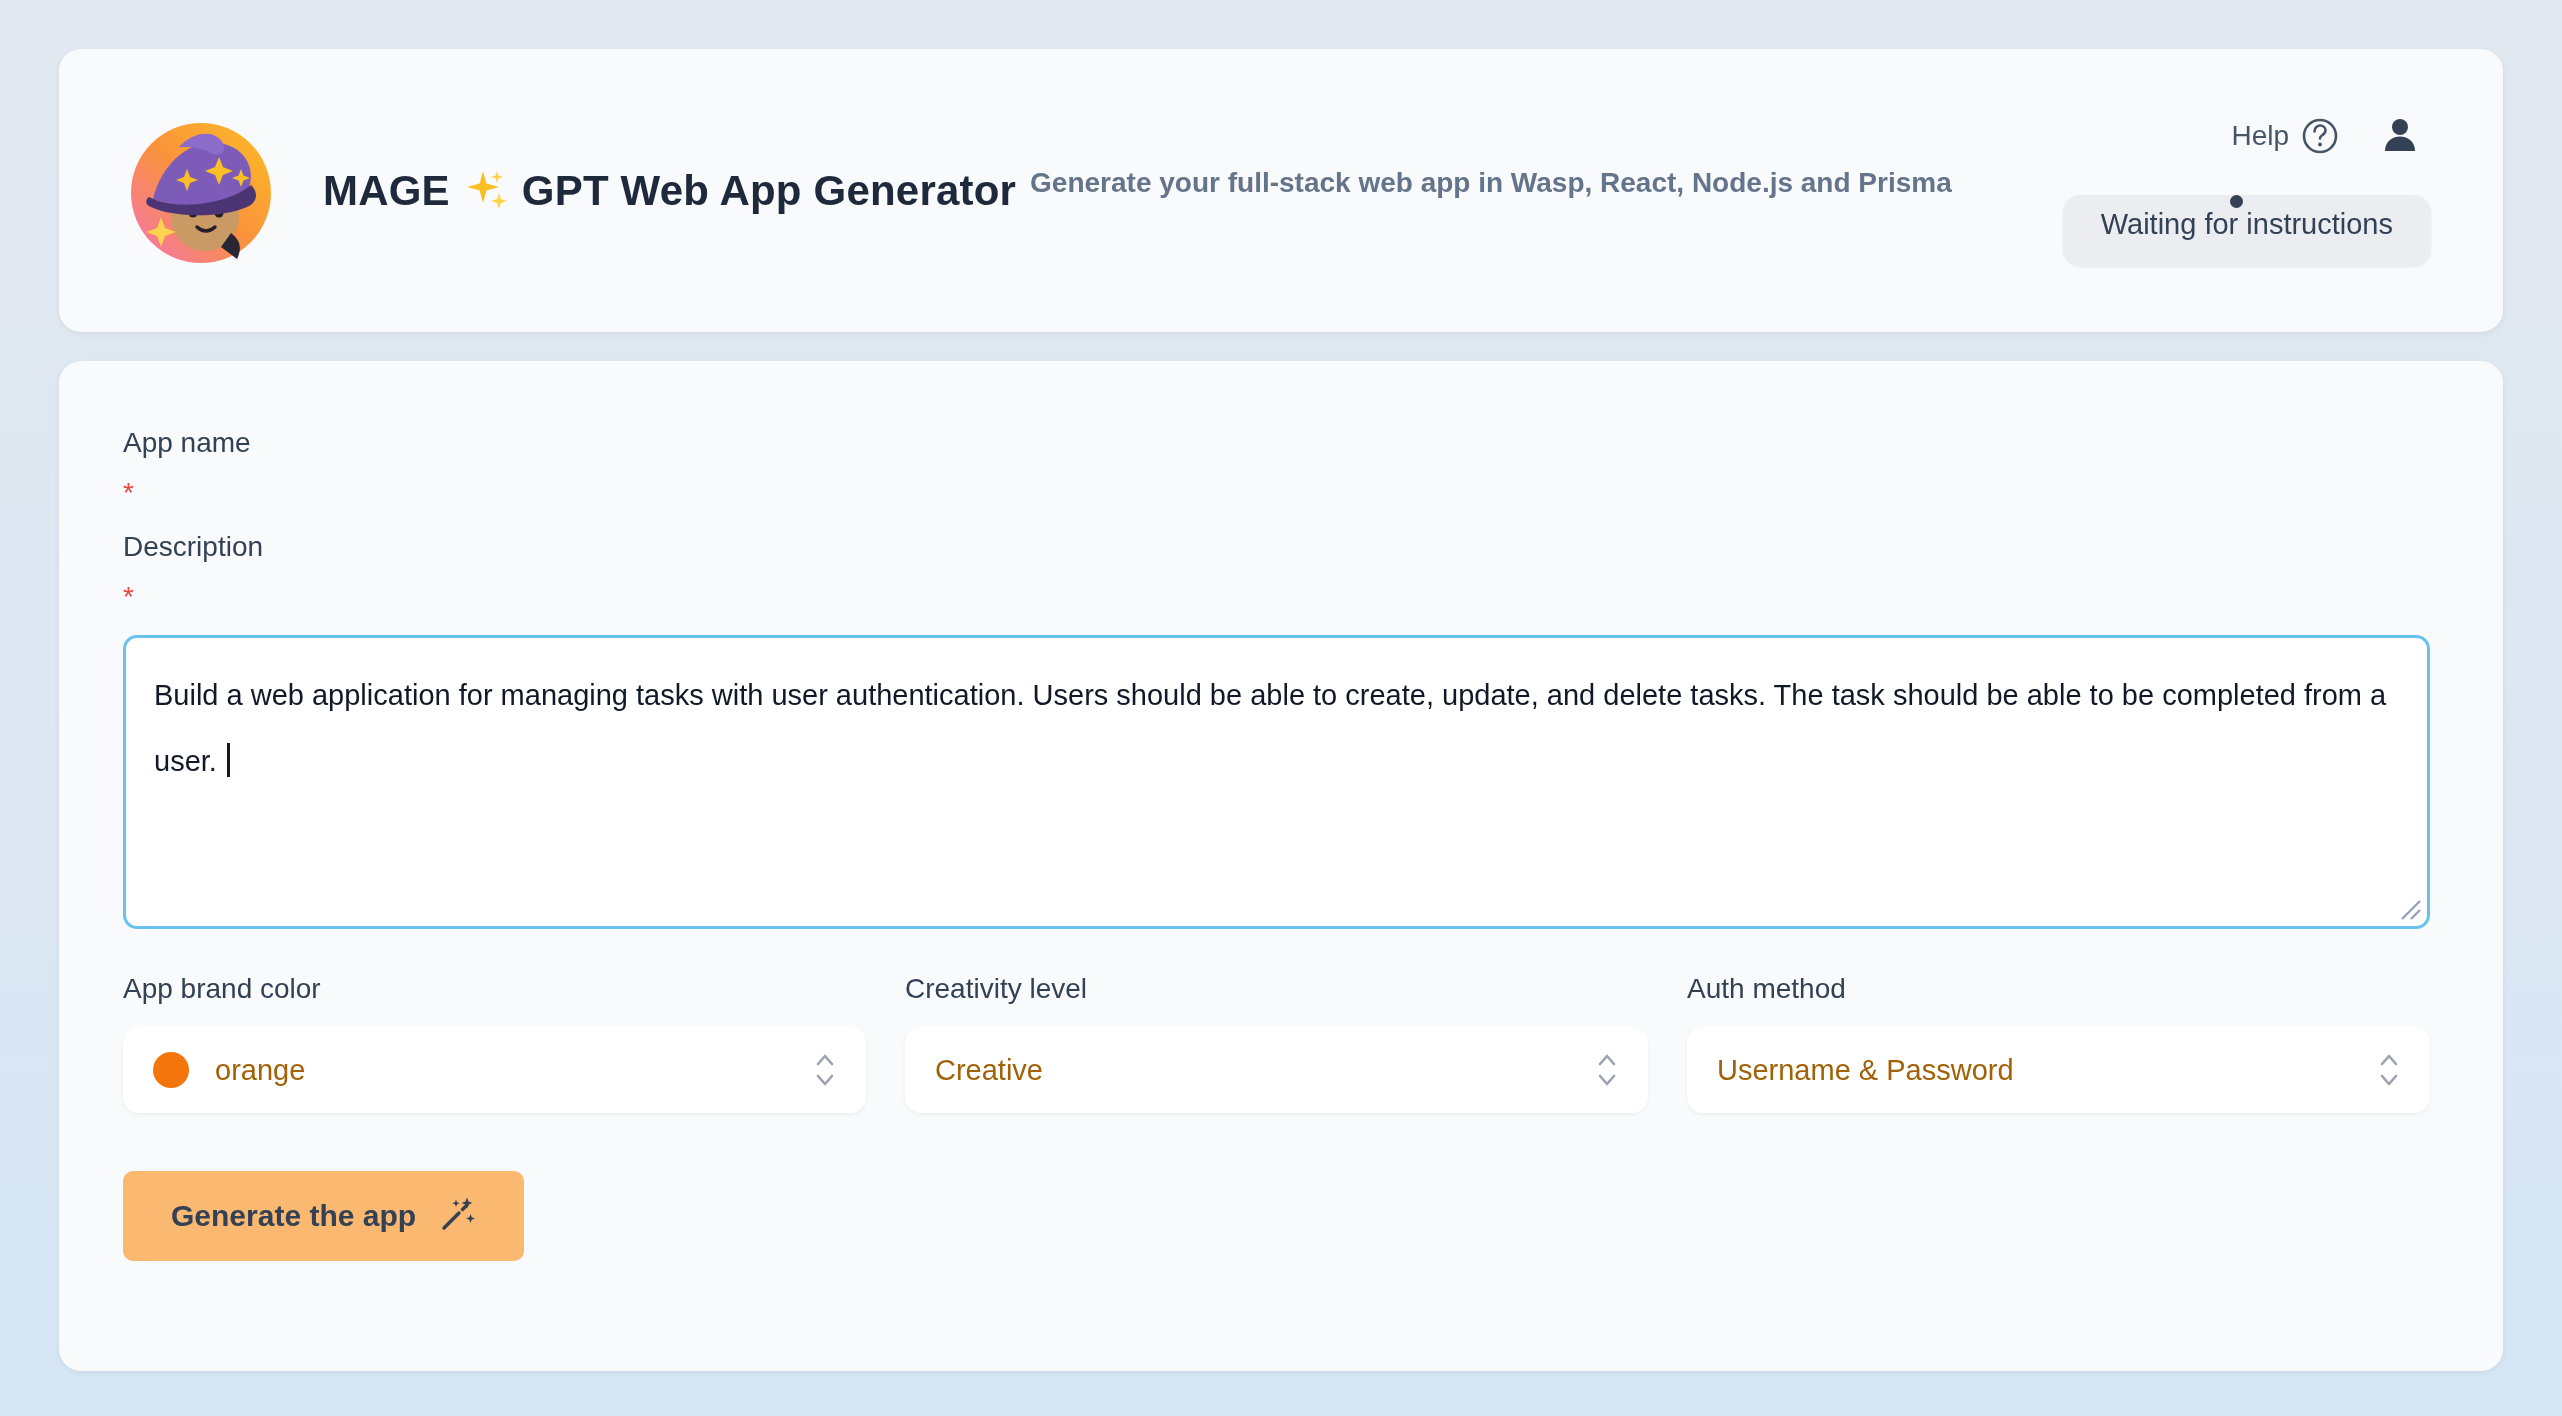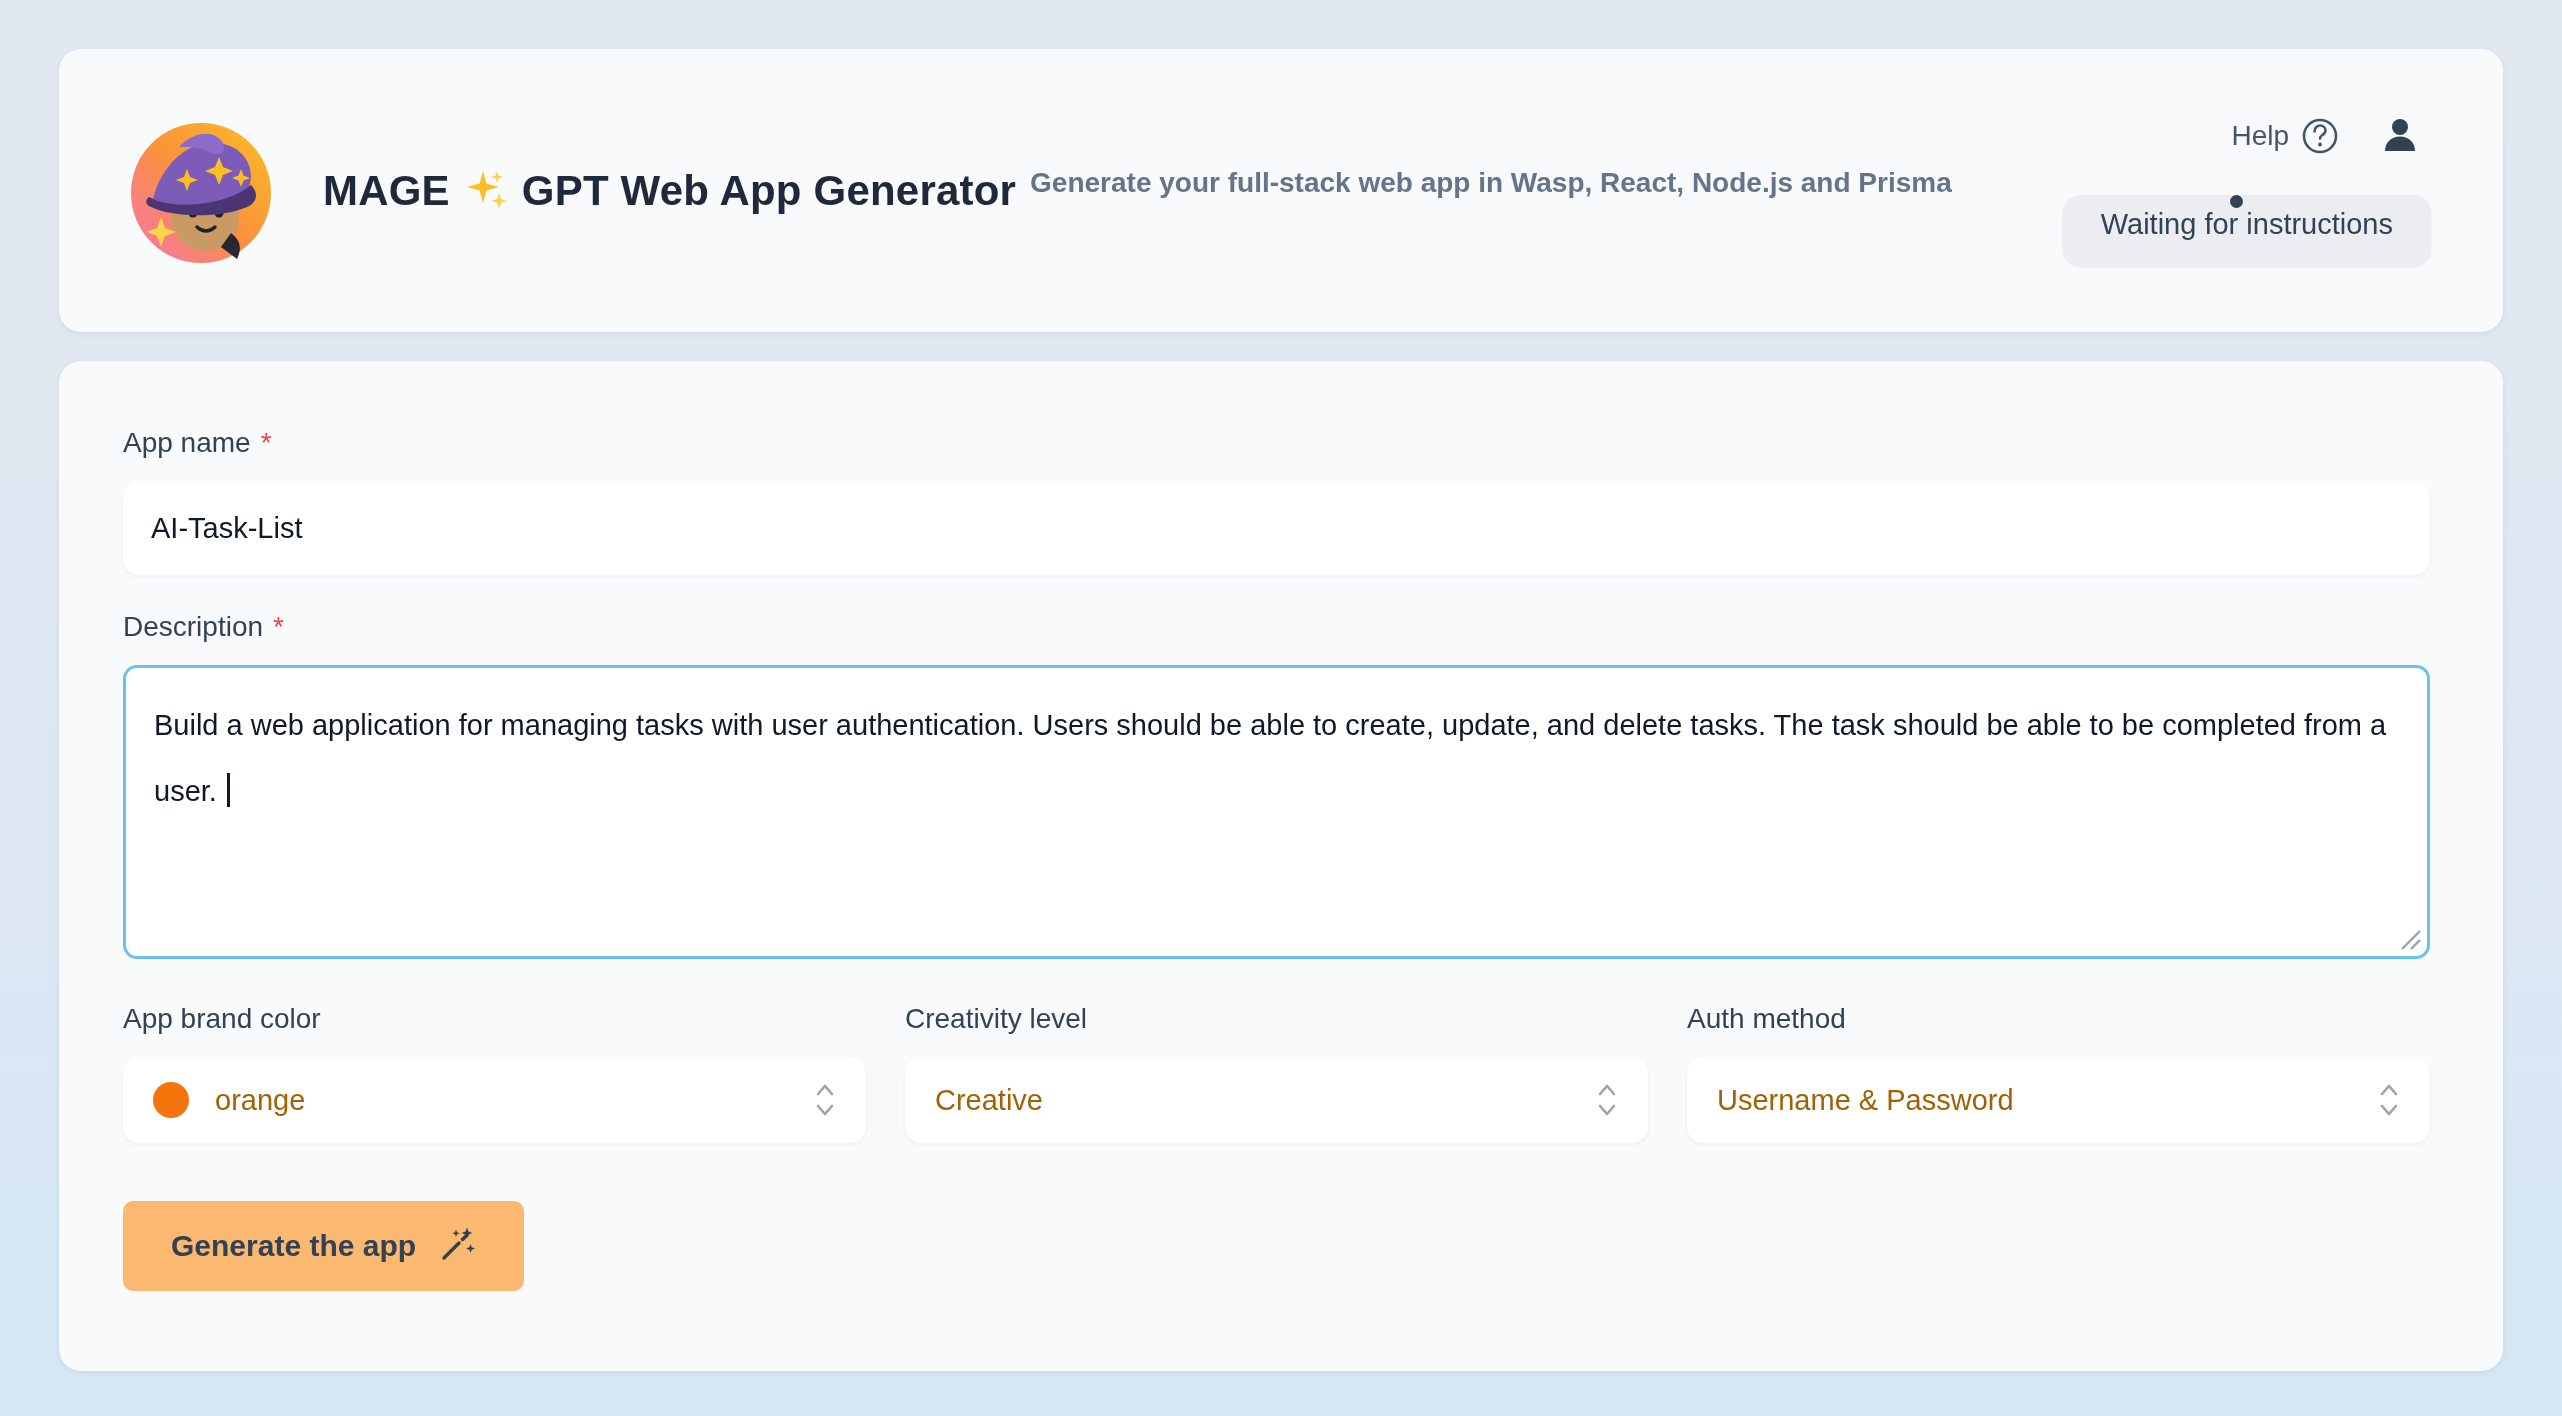--- a/index.html
+++ b/index.html
@@ -52,22 +52,23 @@
   .status-dot { width: 13px; height: 13px; border-radius: 50%; background: #334155; margin-right: 20px; }
 
   
   .main-card { height: 1010px; padding: 66px 73px 0 64px; }
 
   .field-label {
     font-size: 28px;
     color: #334155;
     margin-bottom: 22px;
     display: flex;
-    gap: 10px;
+    gap: 18px;
     align-items: baseline;
+    flex-direction: column;
   }
   .required-mark { color: #ef4444; font-size: 28px; }
 
   .text-input {
     width: 100%;
     height: 94px;
     background: #ffffff;
     border: none;
     border-radius: 16px;
     font-family: inherit;
@@ -209,21 +210,20 @@
       </div>
     </div>
   </div>
 
   <div class="card main-card">
 
     <div class="field-label">
       <span>App name</span>
       <span class="required-mark">*</span>
     </div>
-    <input class="text-input" type="text" value="AI-Task-List" style="">
 
     <div class="field-label">
       <span>Description</span>
       <span class="required-mark">*</span>
     </div>
     <div class="textarea">
       <span>Build a web application for managing tasks with user authentication. Users should be able to create, update, and delete tasks. The task should be able to be completed from a user. </span><span class="caret"></span>
       <svg class="resize-grip" viewBox="0 0 26 26">
         <line x1="6" y1="24" x2="24" y2="6" stroke="#94a3b8" stroke-width="2.4"></line>
         <line x1="15" y1="24" x2="24" y2="15" stroke="#94a3b8" stroke-width="2.4"></line>

